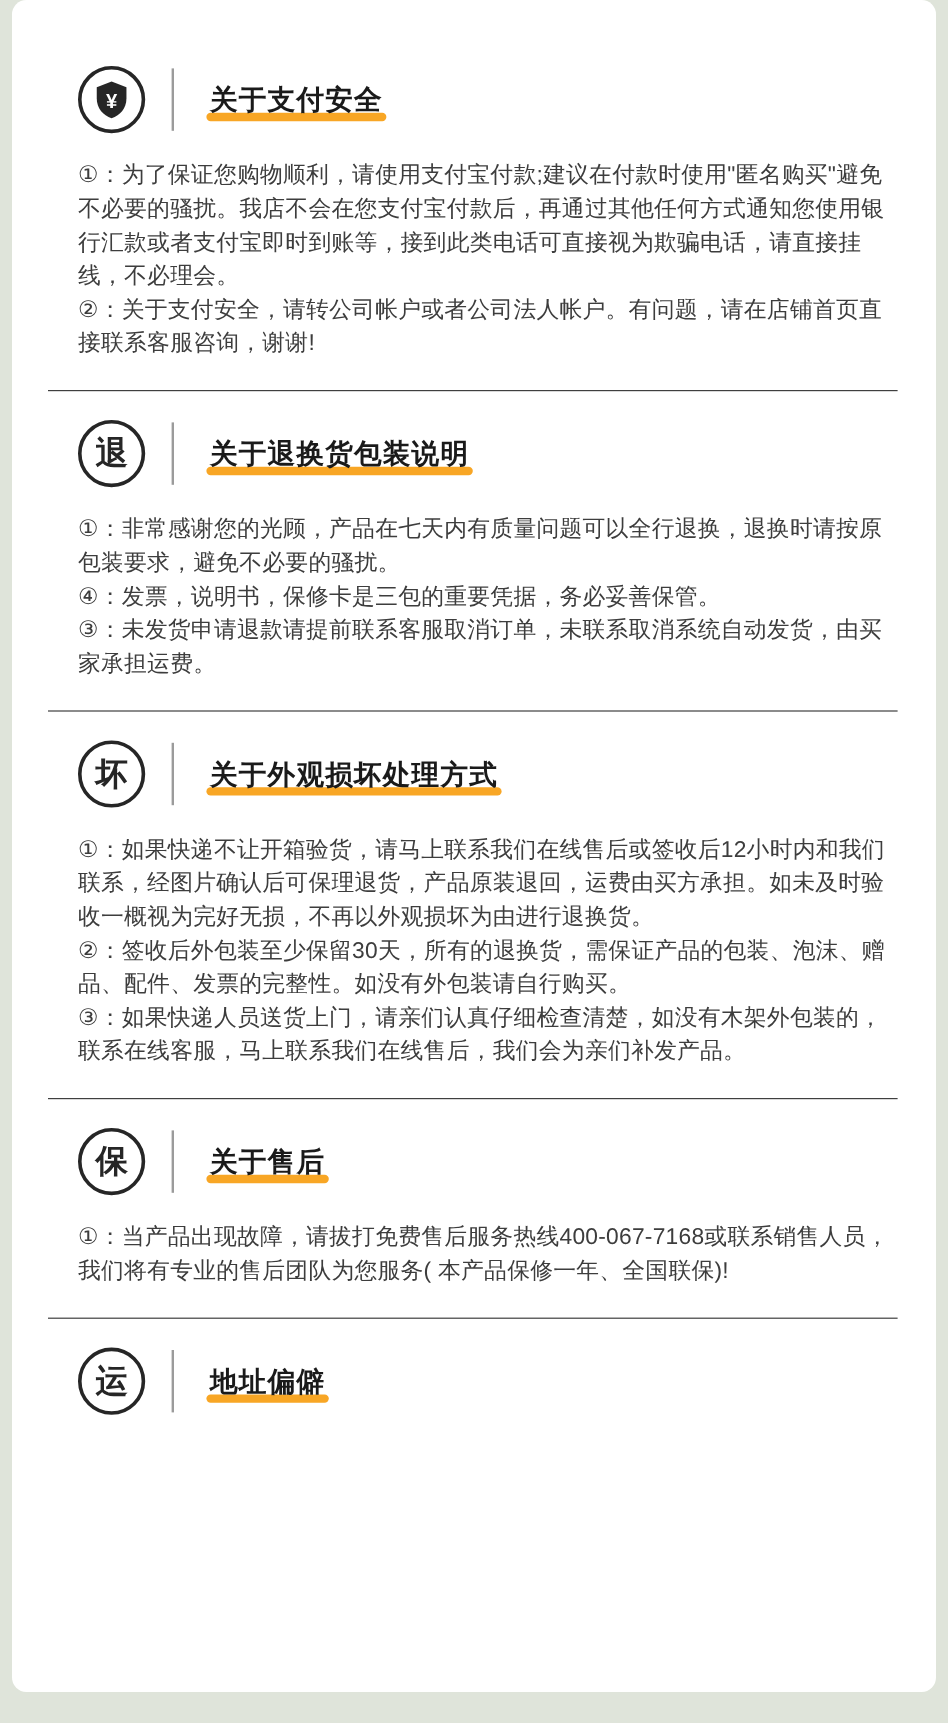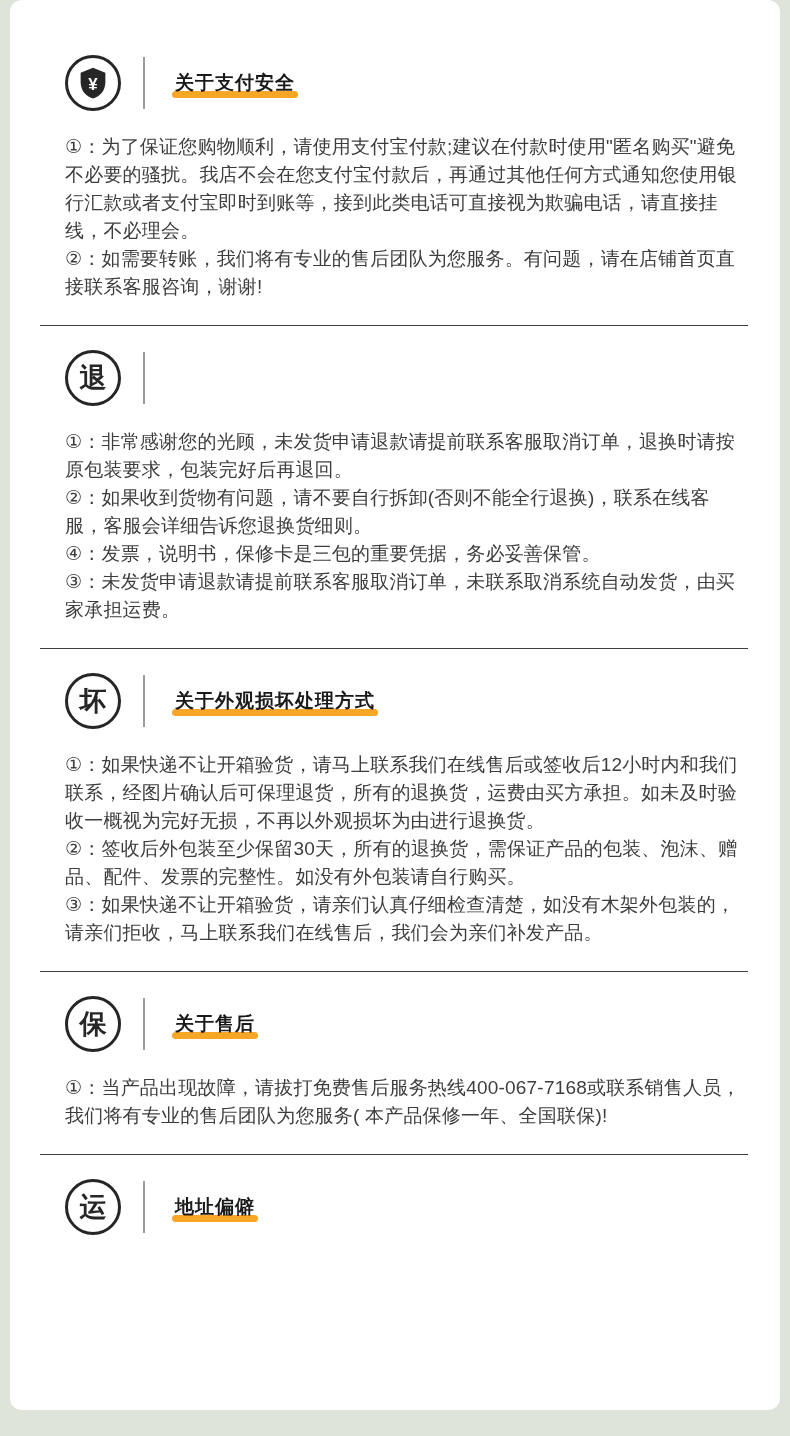--- a/index.html
+++ b/index.html
@@ -43,21 +43,21 @@
     line-height:1;
   }
   .icon-circle svg{display:block;}
   .vline{
     width:2px;height:52px;
     background:var(--vline-color);
     margin:0 30px 0 22px;
     flex:0 0 auto;
   }
   .sec-title{
-    font-size:19px;
+    font-size:23px;
     font-weight:700;
     color:var(--title-color);
     letter-spacing:1px;
     font-family:Liberation Serif, serif;
   }
   .title-text{
     position:relative;
     display:inline-block;
     z-index:0;
   }
@@ -94,47 +94,47 @@
             <svg viewBox="0 0 32 32" width="36" height="36" aria-hidden="true">
               <path d="M16 2.5 L27 6.8 V15 C27 22.6 22.4 27.7 16 29.8 C9.6 27.7 5 22.6 5 15 V6.8 Z" fill="#262626"></path>
               <text x="16" y="22" text-anchor="middle" font-size="15" font-weight="bold" fill="#ffffff" font-family="Liberation Sans, sans-serif">¥</text>
             </svg>
           </span>
       <span class="vline"></span>
       <h2 class="sec-title"><span class="title-text">关于支付安全</span></h2>
     </div>
     <div class="sec-body">
           <p>①：为了保证您购物顺利，请使用支付宝付款;建议在付款时使用"匿名购买"避免不必要的骚扰。我店不会在您支付宝付款后，再通过其他任何方式通知您使用银行汇款或者支付宝即时到账等，接到此类电话可直接视为欺骗电话，请直接挂线，不必理会。</p>
-          <p>②：如需要转账，我们将有专业的售后团队为您服务。有问题，请在店铺首页直接联系客服咨询，谢谢!</p>
+          <p>②：关于支付安全，请转公司帐户或者公司法人帐户。有问题，请在店铺首页直接联系客服咨询，谢谢!</p>
         </div>
   </section>
 <hr class="divider">
   <section class="section">
     <div class="sec-header">
       <span class="icon-circle">退</span>
       <span class="vline"></span>
+      <h2 class="sec-title"><span class="title-text">关于退换货包装说明</span></h2>
     </div>
     <div class="sec-body">
-          <p>①：非常感谢您的光顾，未发货申请退款请提前联系客服取消订单，退换时请按原包装要求，包装完好后再退回。</p>
-          <p>②：如果收到货物有问题，请不要自行拆卸(否则不能全行退换)，联系在线客服，客服会详细告诉您退换货细则。</p>
+          <p>①：非常感谢您的光顾，产品在七天内有质量问题可以全行退换，退换时请按原包装要求，避免不必要的骚扰。</p>
           <p>④：发票，说明书，保修卡是三包的重要凭据，务必妥善保管。</p>
           <p>③：未发货申请退款请提前联系客服取消订单，未联系取消系统自动发货，由买家承担运费。</p>
         </div>
   </section>
 <hr class="divider">
   <section class="section">
     <div class="sec-header">
       <span class="icon-circle">坏</span>
       <span class="vline"></span>
       <h2 class="sec-title"><span class="title-text">关于外观损坏处理方式</span></h2>
     </div>
     <div class="sec-body">
-          <p>①：如果快递不让开箱验货，请马上联系我们在线售后或签收后12小时内和我们联系，经图片确认后可保理退货，所有的退换货，运费由买方承担。如未及时验收一概视为完好无损，不再以外观损坏为由进行退换货。</p>
+          <p>①：如果快递不让开箱验货，请马上联系我们在线售后或签收后12小时内和我们联系，经图片确认后可保理退货，产品原装退回，运费由买方承担。如未及时验收一概视为完好无损，不再以外观损坏为由进行退换货。</p>
           <p>②：签收后外包装至少保留30天，所有的退换货，需保证产品的包装、泡沫、赠品、配件、发票的完整性。如没有外包装请自行购买。</p>
-          <p>③：如果快递不让开箱验货，请亲们认真仔细检查清楚，如没有木架外包装的，请亲们拒收，马上联系我们在线售后，我们会为亲们补发产品。</p>
+          <p>③：如果快递人员送货上门，请亲们认真仔细检查清楚，如没有木架外包装的，联系在线客服，马上联系我们在线售后，我们会为亲们补发产品。</p>
         </div>
   </section>
 <hr class="divider">
   <section class="section">
     <div class="sec-header">
       <span class="icon-circle">保</span>
       <span class="vline"></span>
       <h2 class="sec-title"><span class="title-text">关于售后</span></h2>
     </div>
     <div class="sec-body">

